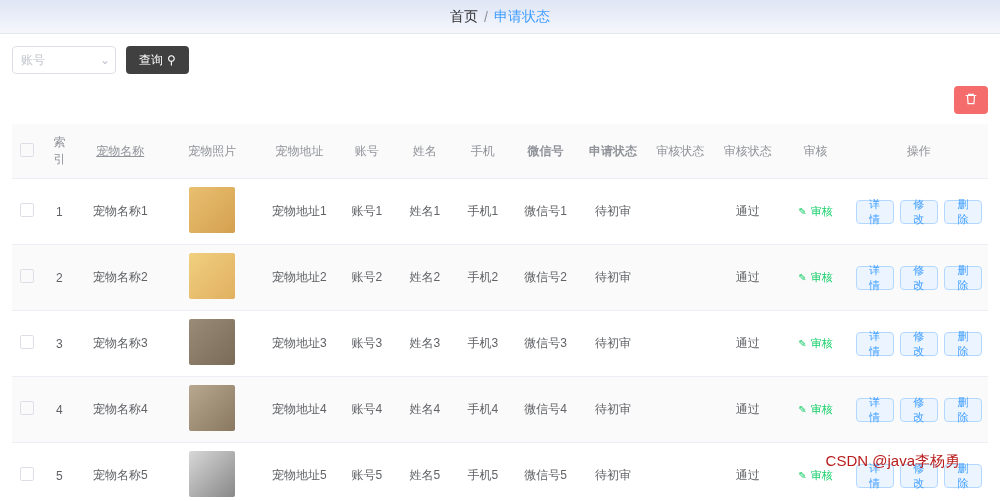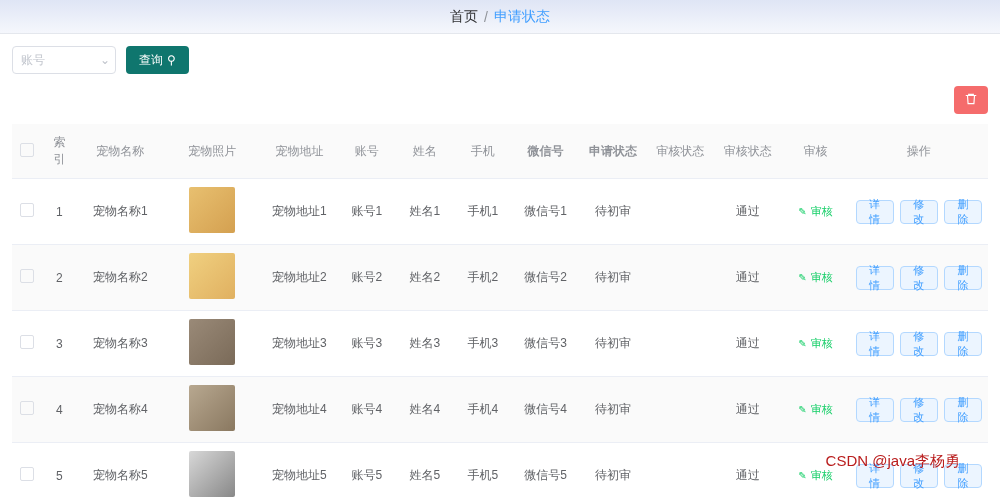--- a/index.html
+++ b/index.html
@@ -7,21 +7,21 @@
 .header-bar { height: 34px; background: linear-gradient(180deg, #dfe5f5 0%, #f5f7fc 100%); display: flex; align-items: center; justify-content: center; font-size: 14px; border-bottom: 1px solid #e4e7ed; }
 .header-bar a { color: #303133; text-decoration: none; }
 .header-bar .sep { margin: 0 6px; color: #909399; }
 .header-bar .current { color: #409eff; }
 .toolbar { padding: 12px; display: flex; gap: 10px; align-items: center; }
 .search-input { position: relative; }
 .search-input input { width: 104px; height: 28px; border: 1px solid #dcdfe6; border-radius: 4px; padding: 0 24px 0 8px; font-size: 12px; color: #606266; }
 .search-input input::placeholder { color: #c0c4cc; }
 .search-input .suffix { position: absolute; right: 6px; top: 50%; transform: translateY(-50%); color: #c0c4cc; font-size: 12px; }
 .btn { display: inline-flex; align-items: center; justify-content: center; height: 28px; padding: 0 12px; border-radius: 4px; font-size: 12px; cursor: pointer; border: 1px solid transparent; }
-.btn-primary { background: #0f766e; color: #fff; }
+.btn-primary { background: #404040; color: #fff; }
 .btn-danger { background: #f56c6c; color: #fff; width: 34px; padding: 0; }
 .btn-outline-blue { border: 1px solid #b3d8ff; color: #409eff; background: #ecf5ff; padding: 0 8px; height: 24px; font-size: 11px; }
 .action-bar { display: flex; justify-content: flex-end; padding: 0 12px 10px; }
 .table-wrap { padding: 0 12px; }
 table { width: 100%; border-collapse: collapse; }
 thead th { background: #fafafa; font-weight: 500; color: #909399; font-size: 12px; padding: 10px 6px; text-align: center; border-bottom: 1px solid #ebeef5; }
 tbody td { padding: 8px 6px; text-align: center; border-bottom: 1px solid #ebeef5; vertical-align: middle; height: 62px; }
 tbody tr:nth-child(even) { background: #fafafa; }
 .checkbox { width: 14px; height: 14px; border: 1px solid #dcdfe6; border-radius: 2px; display: inline-block; }
 .thumb { width: 46px; height: 46px; background: #d8b890; border-radius: 2px; display: inline-block; }
@@ -29,21 +29,21 @@
 .thumb.t2 { background: linear-gradient(135deg, #f0d080, #e0b060); }
 .thumb.t3 { background: linear-gradient(135deg, #9a8a78, #7a6a58); }
 .thumb.t4 { background: linear-gradient(135deg, #b8a890, #8a7860); }
 .thumb.t5 { background: linear-gradient(135deg, #d8d8d8, #888); }
 .audit-link { color: #13ce66; font-size: 11px; display: inline-flex; align-items: center; gap: 4px; cursor: pointer; }
 .audit-link .ico { font-size: 10px; }
 .row-actions { display: flex; gap: 6px; justify-content: center; }
 .watermark { position: fixed; right: 40px; bottom: 30px; color: #b91c1c; font-size: 15px; }
 .col-index { width: 36px; }
 .col-check { width: 30px; }
-.col-name { width: 90px; }
+.col-name { width: 90px; text-decoration: underline; }
 .col-img { width: 100px; }
 .col-addr { width: 80px; }
 .col-acc { width: 60px; }
 .col-uname { width: 60px; }
 .col-phone { width: 60px; }
 .col-wx { width: 70px; font-weight: bold; }
 .col-apply { width: 70px; font-weight: bold; }
 .col-reply { width: 70px; }
 .col-status { width: 70px; }
 .col-audit { width: 70px; }

